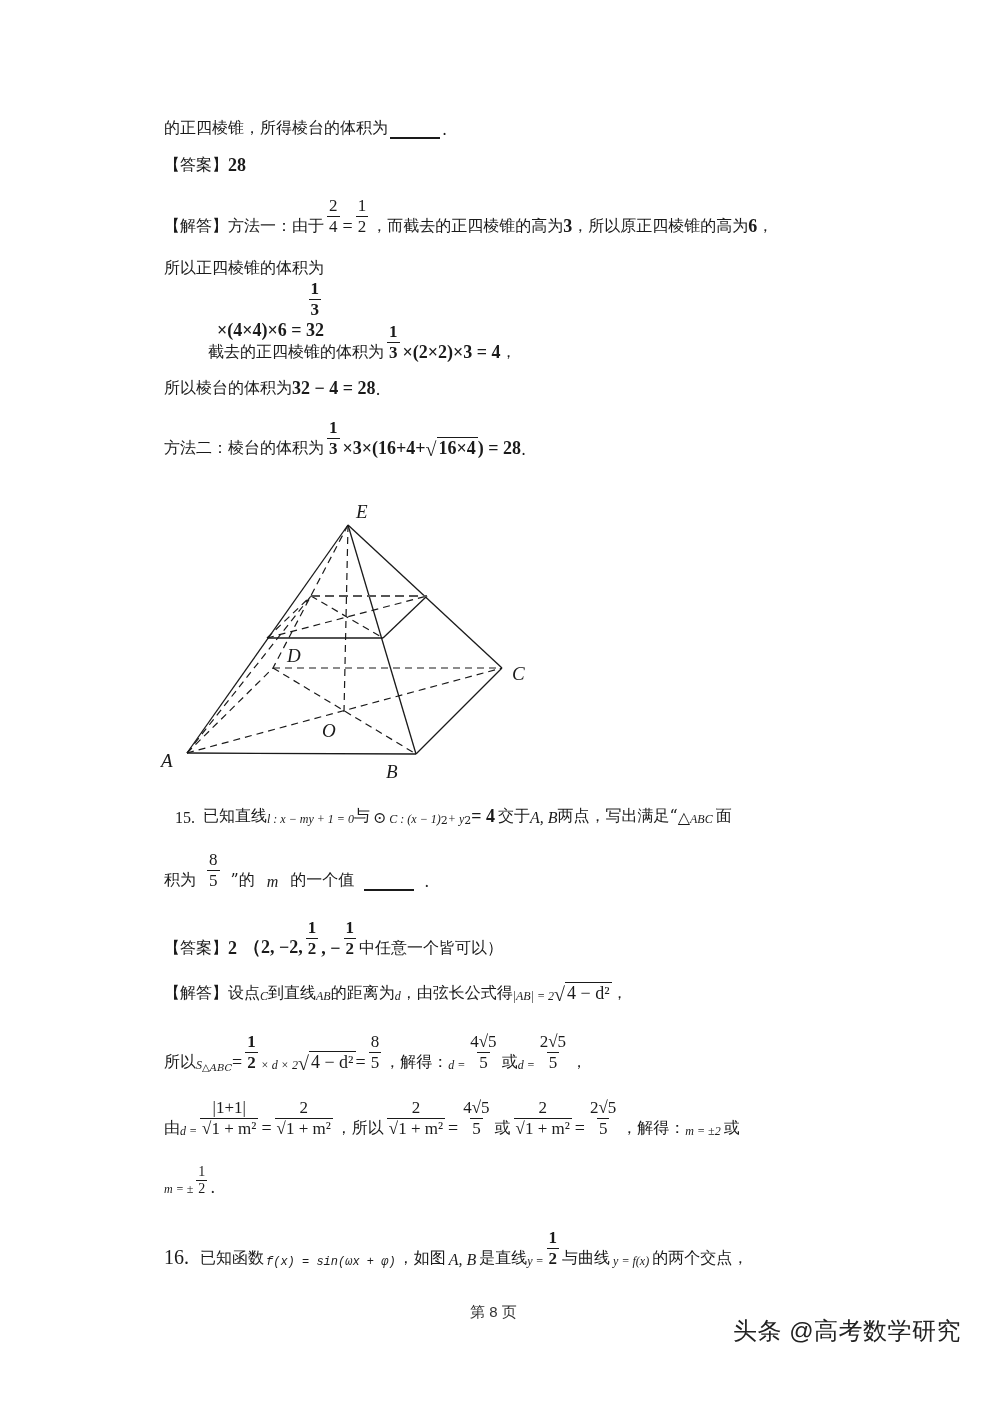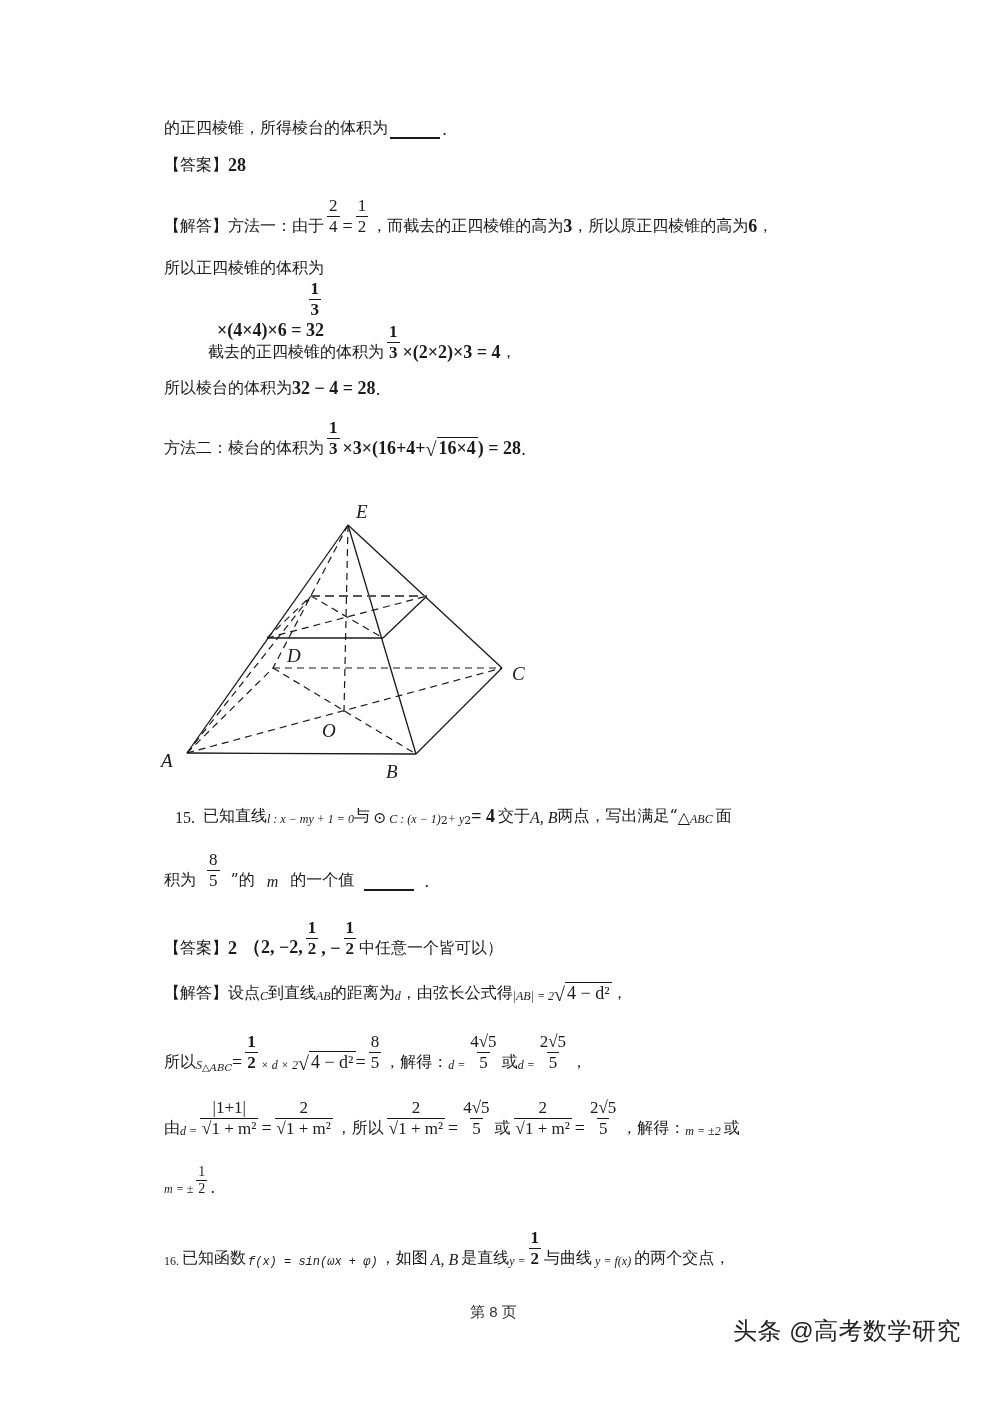--- a/index.html
+++ b/index.html
@@ -276,21 +276,21 @@
 <div class="line" style="top:1164px;">
   <span class="mi">m = ±</span>
   <span class="frac thin" style="font-size:14px;line-height:16px;">
       <span class="num">1</span>
       <span class="den">2</span>
     </span>
   <span>.</span>
 </div>
 
 <div class="line" style="top:1228px;">
-  <span class="m" style="margin-right:3px;font-size:12px;">16.</span>
+  <span class="m" style="margin-right:11px;font-size:20px;">16.</span>
   <span>已知函数</span>
   <span class="mi" style="margin:0 2px;font-family:Liberation Mono, monospace;">f(x) = sin(ωx + φ)</span>
   <span>，如图</span>
   <span class="mi" style="font-size:16px;margin:0 3px;">A, B</span>
   <span>是直线</span>
   <span class="mi">y = </span>
   <span class="frac">
       <span class="num">1</span>
       <span class="den">2</span>
     </span>

